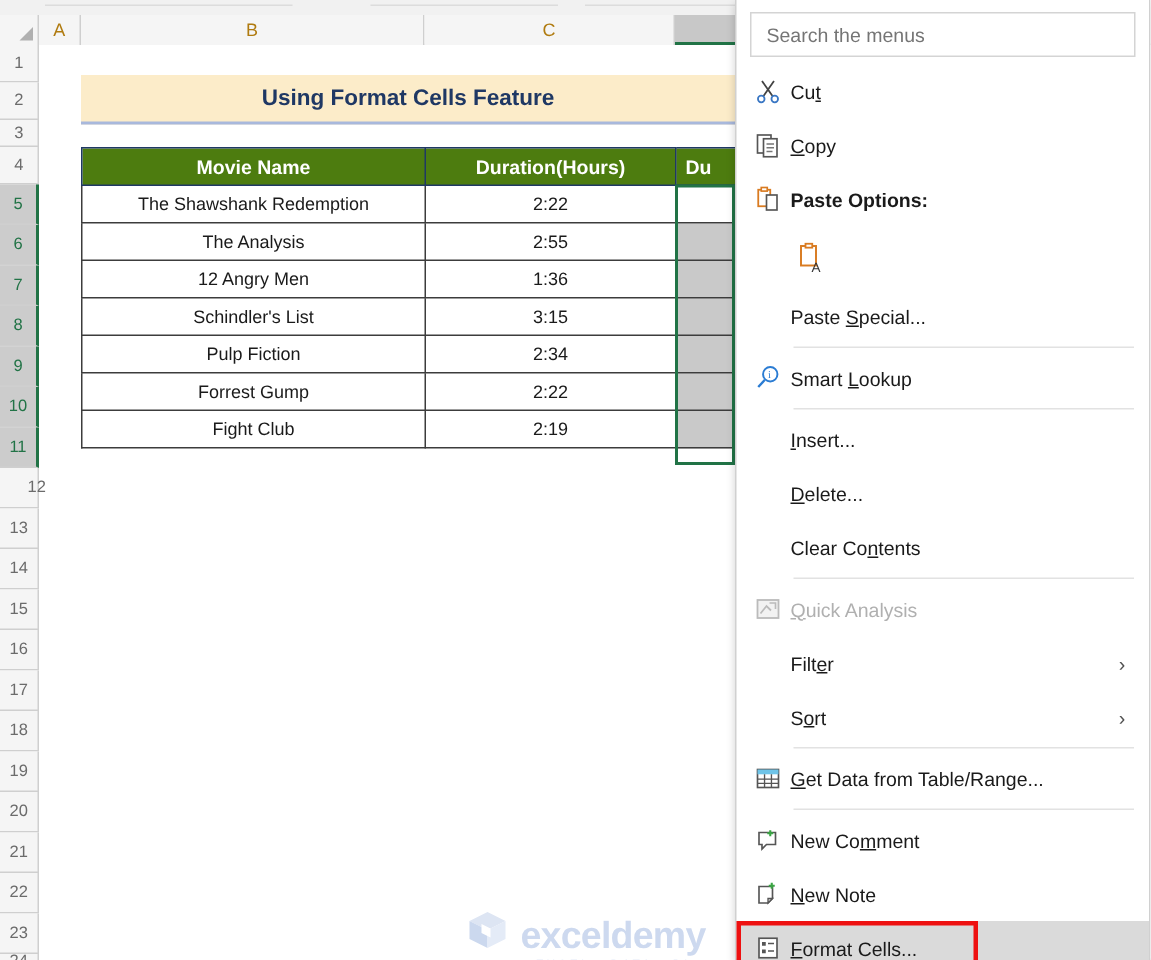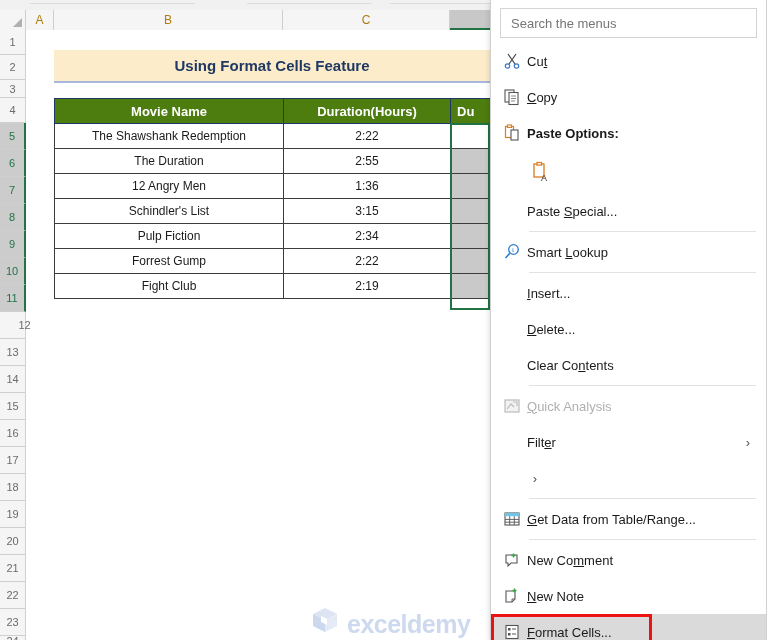--- a/index.html
+++ b/index.html
@@ -285,21 +285,21 @@
         <th style="width:40px; text-align:left; padding-left:6px;">Du</th>
       </tr>
     </thead>
     <tbody id="tbl-body">
         <tr>
           <td>The Shawshank Redemption</td>
           <td>2:22</td>
           <td class="dur2 active"></td>
         </tr>
         <tr>
-          <td>The Duration</td>
+          <td>The Analysis</td>
           <td>2:55</td>
           <td class="dur2"></td>
         </tr>
         <tr>
           <td>12 Angry Men</td>
           <td>1:36</td>
           <td class="dur2"></td>
         </tr>
         <tr>
           <td>Schindler's List</td>
@@ -424,20 +424,21 @@
           </span>
           <span class="ctx-label"><u>Q</u>uick Analysis</span>
         </div>
         <div class="ctx-item">
           <span class="ctx-ico"></span>
           <span class="ctx-label">Filt<u>e</u>r</span>
           <span class="ctx-chev">›</span>
         </div>
         <div class="ctx-item">
           <span class="ctx-ico"></span>
+          <span class="ctx-label">S<u>o</u>rt</span>
           <span class="ctx-chev">›</span>
         </div>
         <div class="ctx-sep"></div>
         <div class="ctx-item">
           <span class="ctx-ico">
             <svg width="18" height="18" viewBox="0 0 18 18">
               <rect x="2" y="3" width="14" height="12" stroke="#555" stroke-width="1.1" fill="#fff"></rect>
               <rect x="2" y="3" width="14" height="3.2" fill="#6fc4e8"></rect>
               <path d="M2 9.4h14M2 12.2h14M6.7 6.2v8.8M11.3 6.2v8.8" stroke="#555" stroke-width="0.9"></path>
             </svg>

